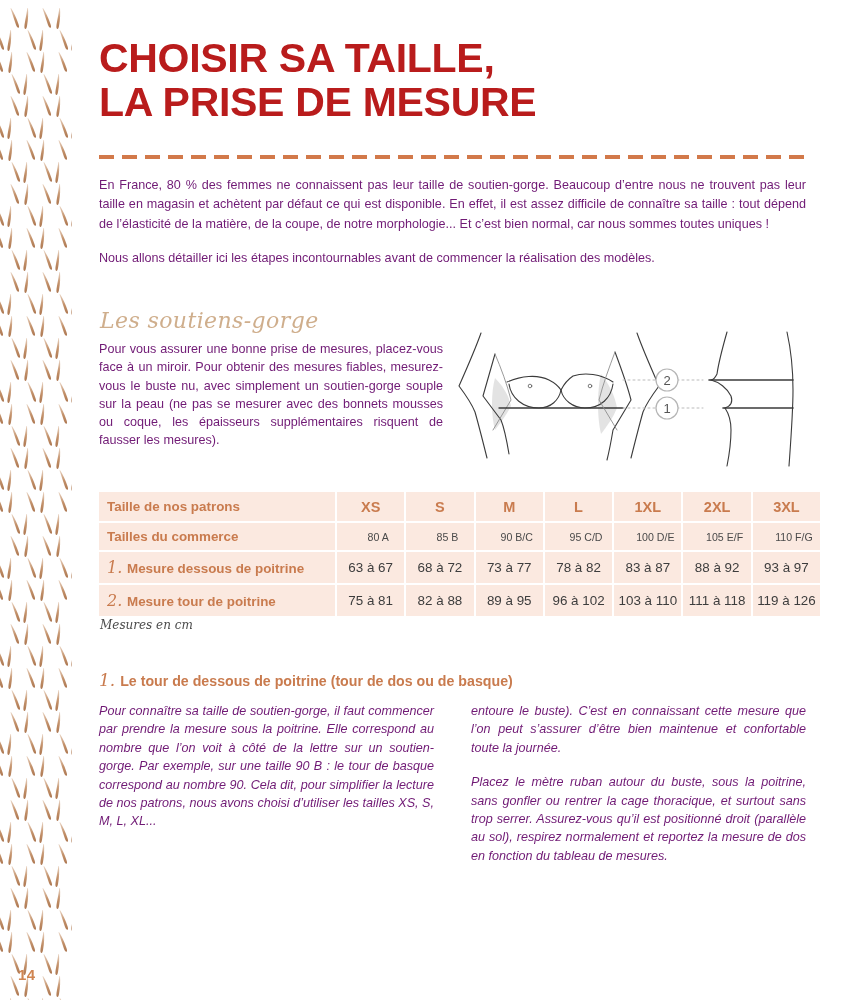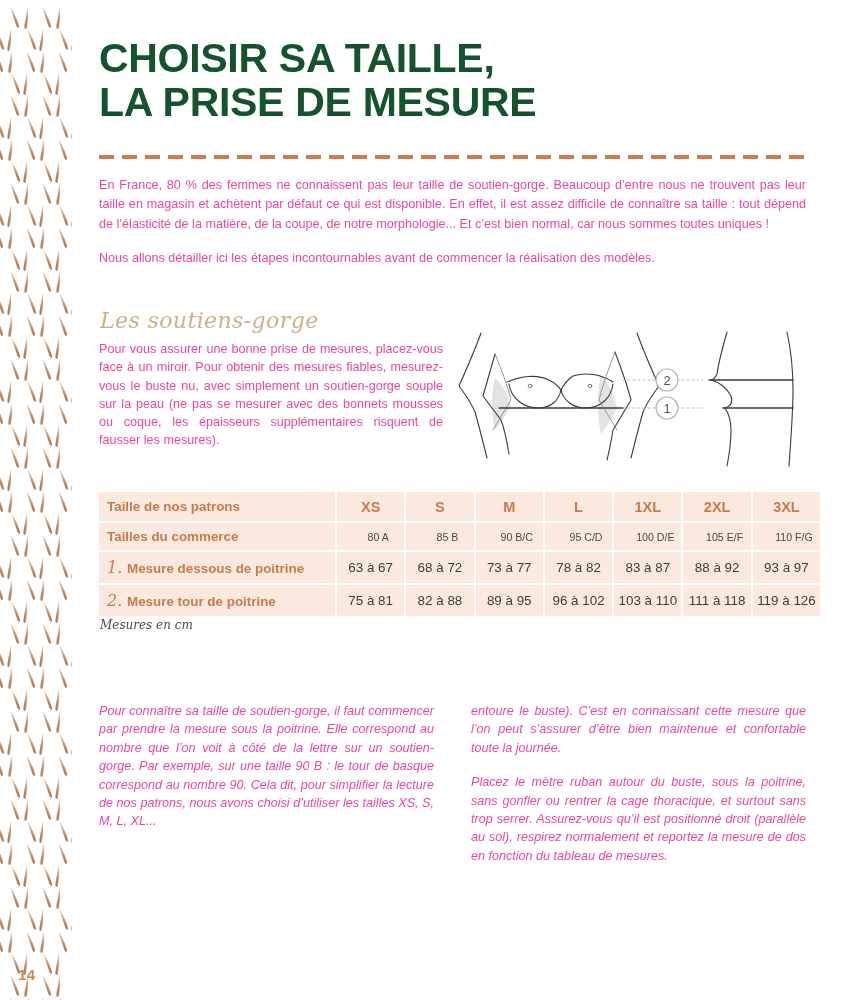--- a/index.html
+++ b/index.html
@@ -53,21 +53,21 @@
     left: 0;
     top: 36px;
     width: 707px;
   }
   .title-line {
     font-family: "Liberation Sans", sans-serif;
     font-weight: bold;
     font-size: 41px;
     line-height: 44px;
     letter-spacing: -0.3px;
-    color: #14532d;
+    color: #b91c1c;
     white-space: nowrap;
   }
   #title-rule {
     position: absolute;
     left: 0;
     top: 155px;
     width: 707px;
     height: 4px;
     background-image: repeating-linear-gradient(
       to right,
@@ -79,21 +79,21 @@
   
   #intro {
     position: absolute;
     left: 0;
     top: 176px;
     width: 707px;
   }
   .body-p {
     font-size: 12.6px;
     line-height: 19.4px;
-    color: #ec4899;
+    color: #701a75;
     text-align: justify;
     margin: 0 0 15px 0;
   }
 
   
   #script-heading {
     position: absolute;
     left: 1px;
     top: 308px;
     font-family: "DejaVu Serif", serif;
@@ -550,20 +550,24 @@
           </td>
         <td class="col-size">
             <div class="sz-val">119 à 126</div>
           </td>
       </tr>
     </tbody>
   </table>
 
   <div id="table-caption">Mesures en cm</div>
 
+  <div id="sub-heading">
+    <span class="num">1.</span>
+    <span>Le tour de dessous de poitrine (tour de dos ou de basque)</span>
+  </div>
 
   <div id="two-col">
     <div class="col">
       <p class="body-p">Pour connaître sa taille de soutien-gorge, il faut commencer par prendre la mesure sous la poitrine. Elle correspond au nombre que l’on voit à côté de la lettre sur un soutien-gorge. Par exemple, sur une taille 90 B : le tour de basque correspond au nombre 90. Cela dit, pour simplifier la lecture de nos patrons, nous avons choisi d’utiliser les tailles XS, S, M, L, XL...</p>
     </div>
     <div class="col">
       <p class="body-p">entoure le buste). C’est en connaissant cette mesure que l’on peut s’assurer d’être bien maintenue et confortable toute la journée.</p>
       <p class="body-p">Placez le mètre ruban autour du buste, sous la poitrine, sans gonfler ou rentrer la cage thoracique, et surtout sans trop serrer. Assurez-vous qu’il est positionné droit (parallèle au sol), respirez normalement et reportez la mesure de dos en fonction du tableau de mesures.</p>
     </div>
   </div>

